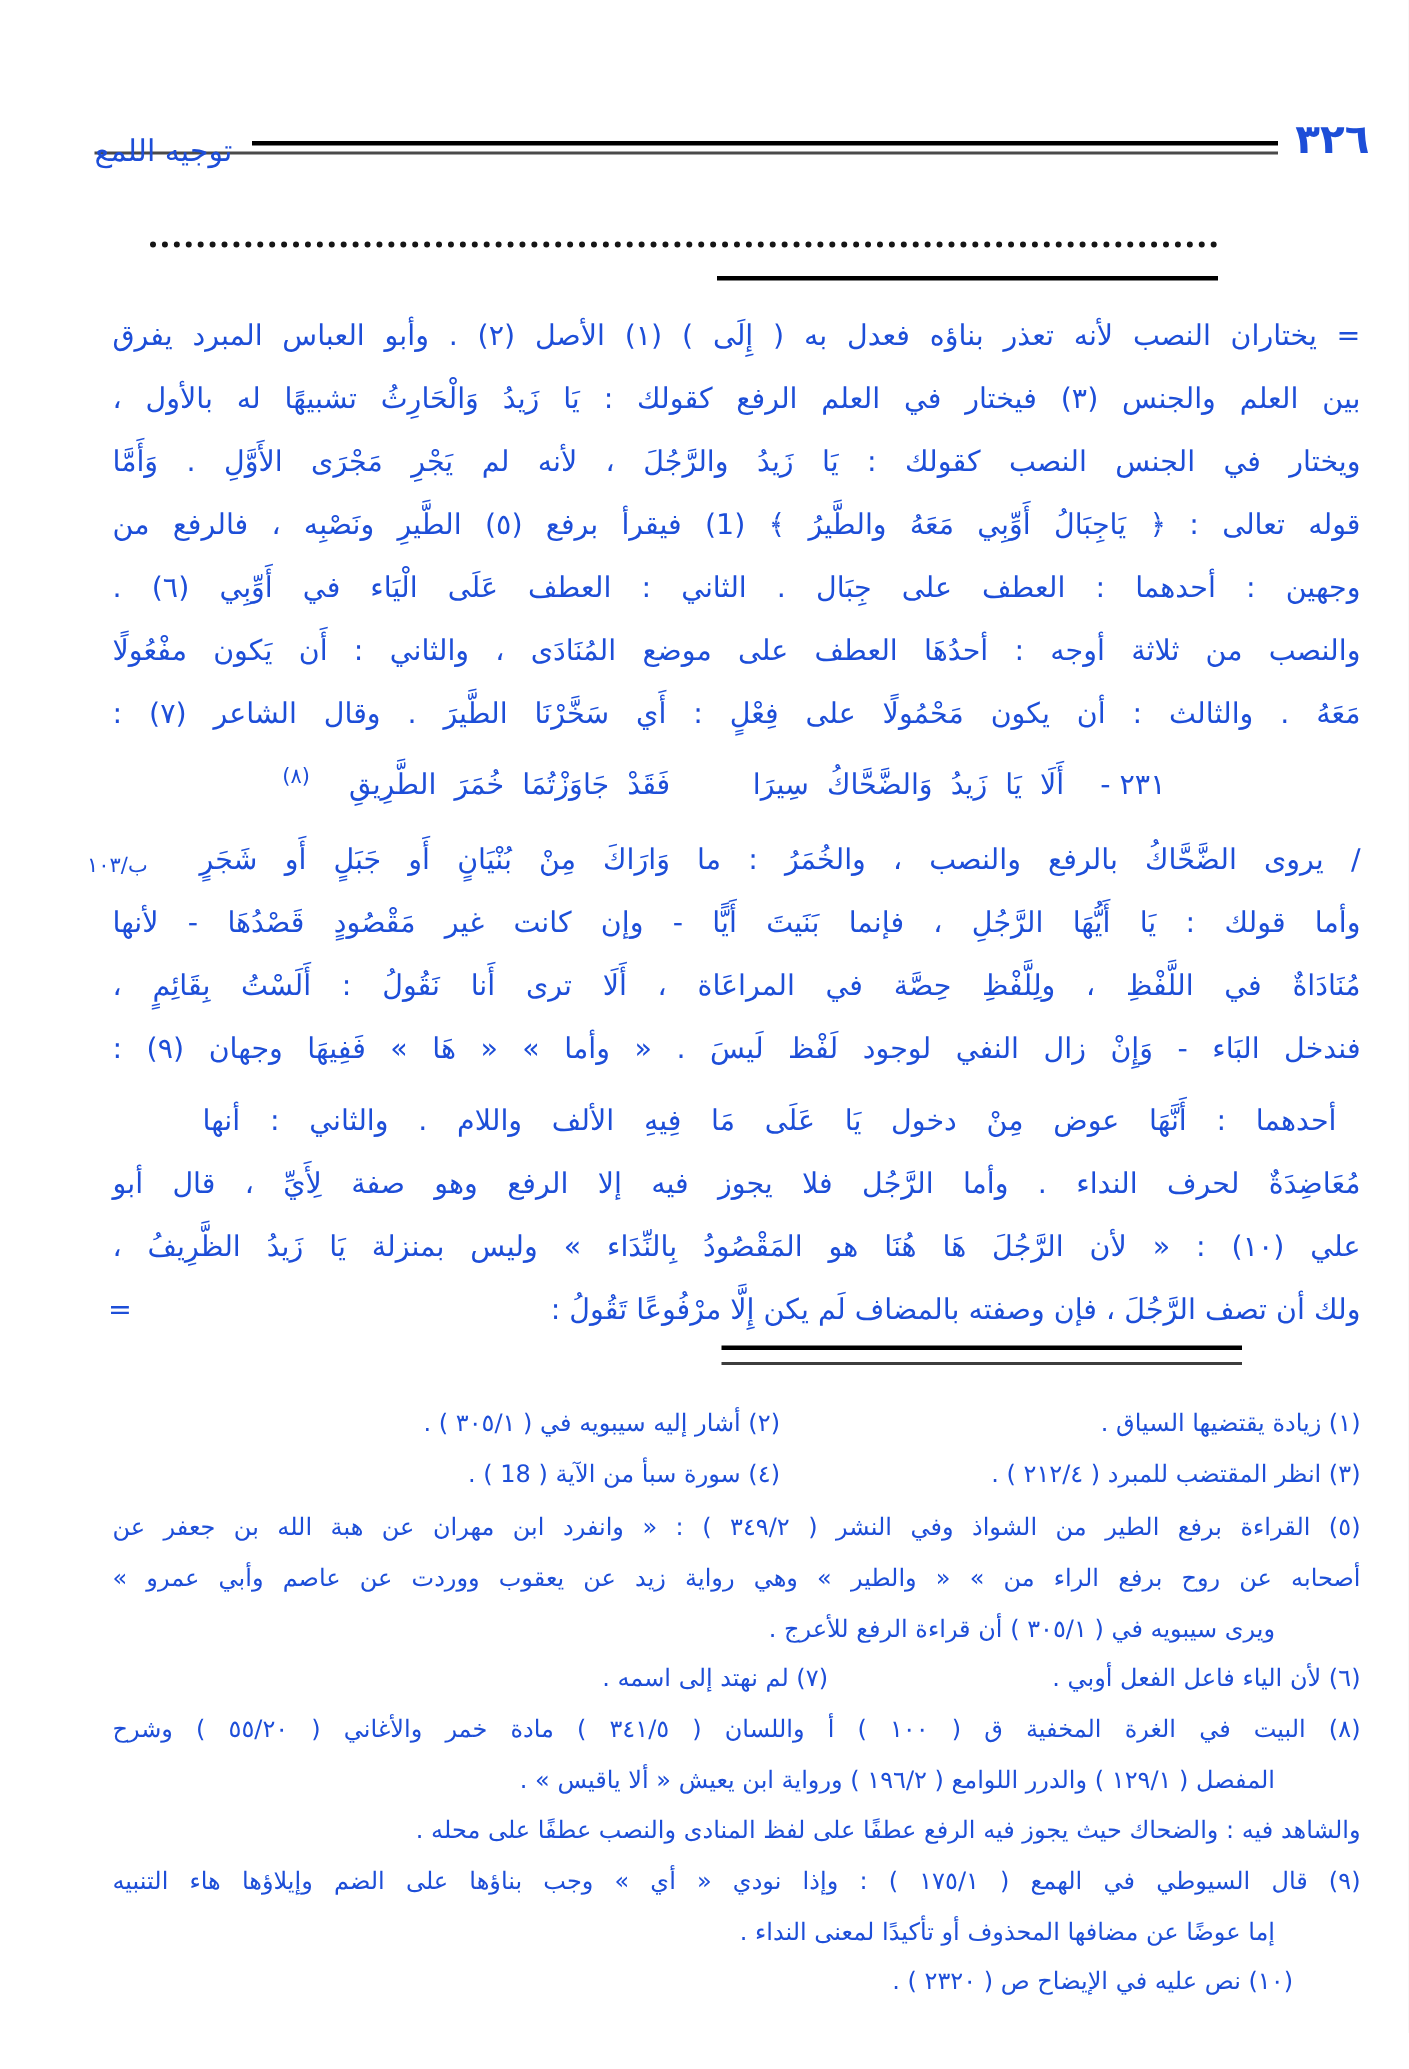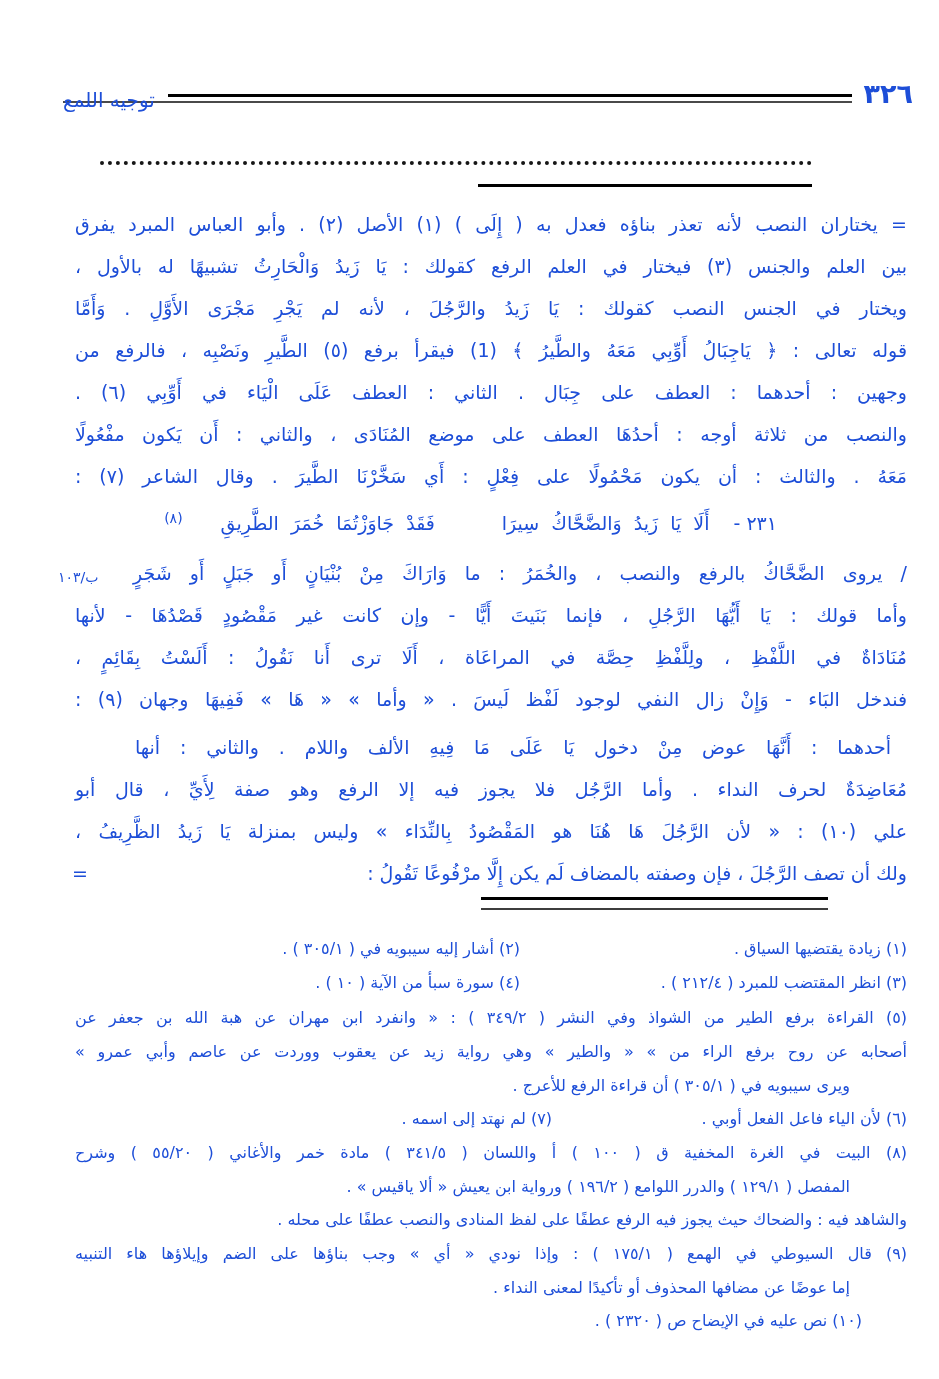--- a/index.html
+++ b/index.html
@@ -39,21 +39,21 @@
   .tl.pad-left{padding-left:58px;width:774px;}
   .tl.indent{padding-right:16px;width:816px;}
   .tl.indent.short{padding-left:60px;width:756px;}
   
   .verse{
     position:absolute;top:500px;right:162px;
     direction:rtl;display:flex;align-items:baseline;
     font-size:19px;line-height:46px;white-space:nowrap;
   }
   .verse .num{margin-left:24px;}
-  .verse .hem{word-spacing:6px;margin-left:12px;}
+  .verse .hem{word-spacing:6px;}
   .verse .hem2{margin-right:55px;}
   .verse .vref{margin-right:26px;font-size:14px;transform:translateY(-7px);}
   
   .folio{
     position:absolute;top:556px;left:58px;
     direction:ltr;unicode-bidi:bidi-override;
     font-size:14px;line-height:42px;white-space:nowrap;
   }
   .cont-mark{
     position:absolute;top:852px;left:72px;
@@ -114,21 +114,21 @@
   <div class="tl" style="top:810px">علي (١٠) : « لأن الرَّجُلَ هَا هُنَا هو المَقْصُودُ بِالنِّدَاء » وليس بمنزلة يَا زَيدُ الظَّرِيفُ ،</div>
   <div class="tl no-just" style="top:852px">ولك أن تصف الرَّجُلَ ، فإن وصفته بالمضاف لَم يكن إِلَّا مرْفُوعًا تَقُولُ :</div>
   <div class="cont-mark">=</div>
 
   <div class="fn-sep"></div>
 
   <div class="fn" style="top:932px;right:32px">(١) زيادة يقتضيها السياق .</div>
   <div class="fn" style="top:932px;right:419px">(٢) أشار إليه سيبويه في ( ٣٠٥/١ ) .</div>
 
   <div class="fn" style="top:966px;right:32px">(٣) انظر المقتضب للمبرد ( ٢١٢/٤ ) .</div>
-  <div class="fn" style="top:966px;right:419px">(٤) سورة سبأ من الآية ( ١٠ ) .</div>
+  <div class="fn" style="top:966px;right:419px">(٤) سورة سبأ من الآية ( 18 ) .</div>
 
   <div class="fn full" style="top:1001px">(٥) القراءة برفع الطير من الشواذ وفي النشر ( ٣٤٩/٢ ) : « وانفرد ابن مهران عن هبة الله بن جعفر عن</div>
   <div class="fn full" style="top:1035px">أصحابه عن روح برفع الراء من » « والطير » وهي رواية زيد عن يعقوب ووردت عن عاصم وأبي عمرو »</div>
   <div class="fn hang" style="top:1069px">ويرى سيبويه في ( ٣٠٥/١ ) أن قراءة الرفع للأعرج .</div>
 
   <div class="fn" style="top:1102px;right:32px">(٦) لأن الياء فاعل الفعل أوبي .</div>
   <div class="fn" style="top:1102px;right:387px">(٧) لم نهتد إلى اسمه .</div>
 
   <div class="fn full" style="top:1136px">(٨) البيت في الغرة المخفية ق ( ١٠٠ ) أ واللسان ( ٣٤١/٥ ) مادة خمر والأغاني ( ٥٥/٢٠ ) وشرح</div>
   <div class="fn hang" style="top:1170px">المفصل ( ١٢٩/١ ) والدرر اللوامع ( ١٩٦/٢ ) ورواية ابن يعيش « ألا ياقيس » .</div>

